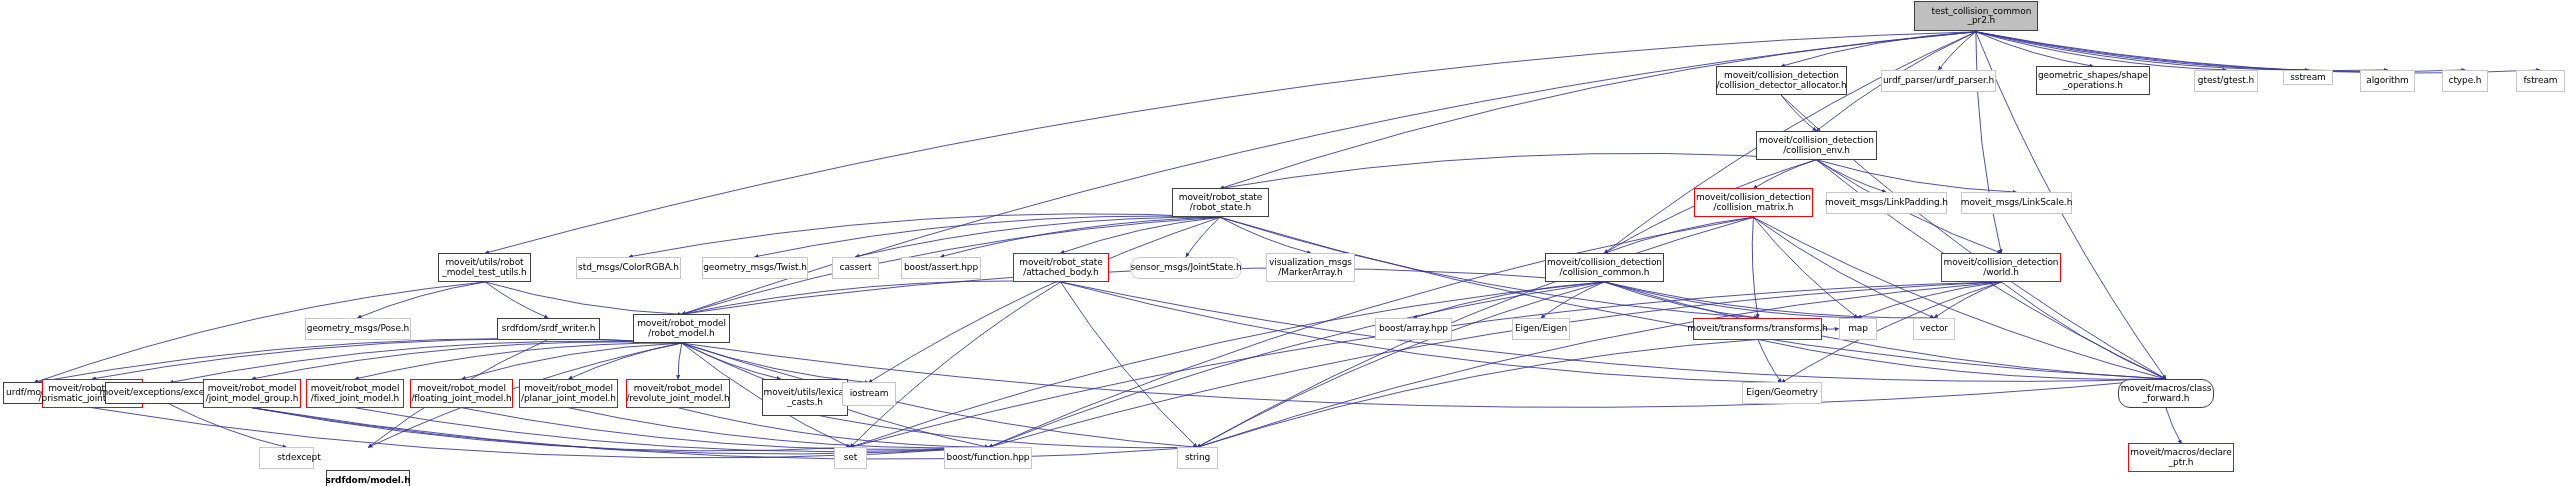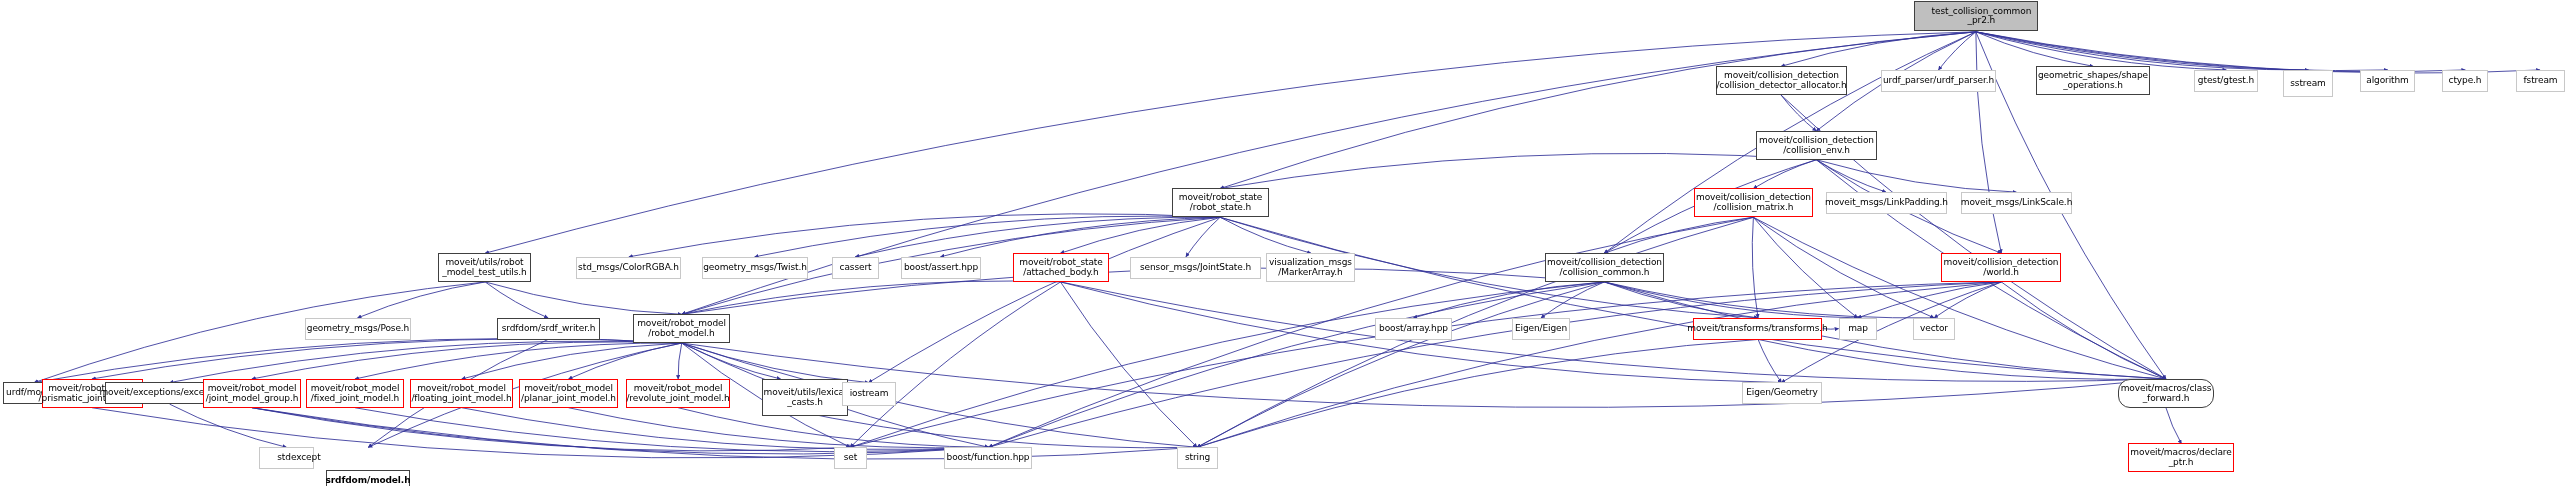--- a/index.html
+++ b/index.html
@@ -145,41 +145,41 @@
       </g>
   </svg>
 <div class="node root" style="left: 1914px; top: 1.4px; width: 124px; height: 30px; padding-left: 13px;">test_collision_common
 _pr2.h</div>
     <div class="node solid" style="left: 1716px; top: 66px; width: 131px; height: 29px;">moveit/collision_detection
 /collision_detector_allocator.h</div>
     <div class="node light" style="left: 1881px; top: 70px; width: 115px; height: 21.6px;">urdf_parser/urdf_parser.h</div>
     <div class="node solid" style="left: 2036px; top: 66px; width: 114px; height: 29px;">geometric_shapes/shape
 _operations.h</div>
     <div class="node light" style="left: 2194px; top: 70px; width: 64px; height: 21.6px;">gtest/gtest.h</div>
-    <div class="node light" style="left: 2283px; top: 70px; width: 50px; height: 27px;">sstream</div>
+    <div class="node light" style="left: 2283px; top: 70px; width: 50px; height: 15px;">sstream</div>
     <div class="node light" style="left: 2360px; top: 70px; width: 55px; height: 21.6px;">algorithm</div>
     <div class="node light" style="left: 2442px; top: 70px; width: 46px; height: 21.6px;">ctype.h</div>
     <div class="node light" style="left: 2516px; top: 70px; width: 49px; height: 21.6px;">fstream</div>
     <div class="node solid" style="left: 1756px; top: 131px; width: 121px; height: 29px;">moveit/collision_detection
 /collision_env.h</div>
     <div class="node solid" style="left: 1172px; top: 188px; width: 97px; height: 29px;">moveit/robot_state
 /robot_state.h</div>
     <div class="node red" style="left: 1694px; top: 188px; width: 119px; height: 29px;">moveit/collision_detection
 /collision_matrix.h</div>
     <div class="node light" style="left: 1826px; top: 192px; width: 121px; height: 21.6px;">moveit_msgs/LinkPadding.h</div>
     <div class="node light" style="left: 1961px; top: 192px; width: 111px; height: 21.6px;">moveit_msgs/LinkScale.h</div>
     <div class="node solid" style="left: 438px; top: 253px; width: 93px; height: 29px;">moveit/utils/robot
 _model_test_utils.h</div>
     <div class="node light" style="left: 576px; top: 257px; width: 105px; height: 21.6px;">std_msgs/ColorRGBA.h</div>
     <div class="node light" style="left: 702px; top: 257px; width: 106px; height: 21.6px;">geometry_msgs/Twist.h</div>
     <div class="node light" style="left: 832px; top: 257px; width: 47px; height: 21.6px; text-align: center;">cassert</div>
     <div class="node light" style="left: 901px; top: 257px; width: 80px; height: 21.6px;">boost/assert.hpp</div>
     <div class="node red" style="left: 1013px; top: 253px; width: 96px; height: 29px;">moveit/robot_state
 /attached_body.h</div>
-    <div class="node light" style="left: 1130px; top: 257px; width: 131px; height: 21.6px;">sensor_msgs/JointState.h</div>
+    <div class="node light" style="left: 1130px; top: 257px; width: 112px; height: 21.6px; border-radius: 10px;">sensor_msgs/JointState.h</div>
     <div class="node light" style="left: 1266px; top: 253px; width: 89px; height: 29px;">visualization_msgs
 /MarkerArray.h</div>
     <div class="node solid" style="left: 1545px; top: 253px; width: 119px; height: 29px;">moveit/collision_detection
 /collision_common.h</div>
     <div class="node red" style="left: 1941px; top: 253px; width: 120px; height: 29px;">moveit/collision_detection
 /world.h</div>
     <div class="node light" style="left: 305px; top: 318px; width: 106px; height: 21.6px; text-align: right;">geometry_msgs/Pose.h</div>
     <div class="node solid" style="left: 497px; top: 318px; width: 103px; height: 21.6px;">srdfdom/srdf_writer.h</div>
     <div class="node solid" style="left: 633px; top: 314px; width: 97px; height: 29px;">moveit/robot_model
 /robot_model.h</div>

